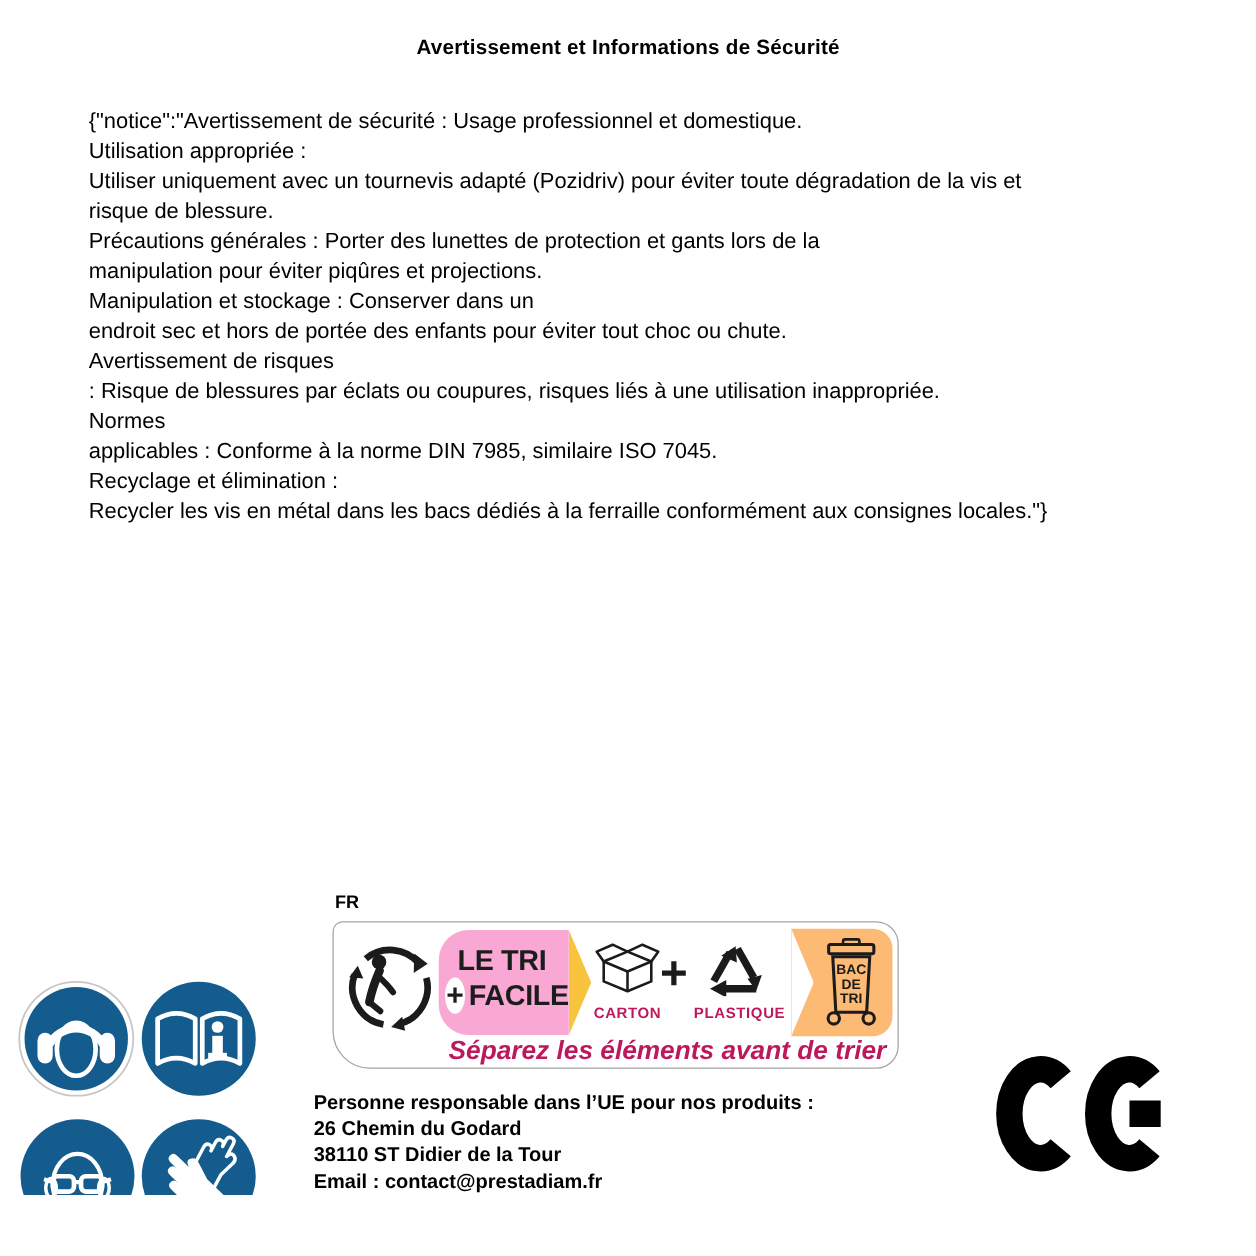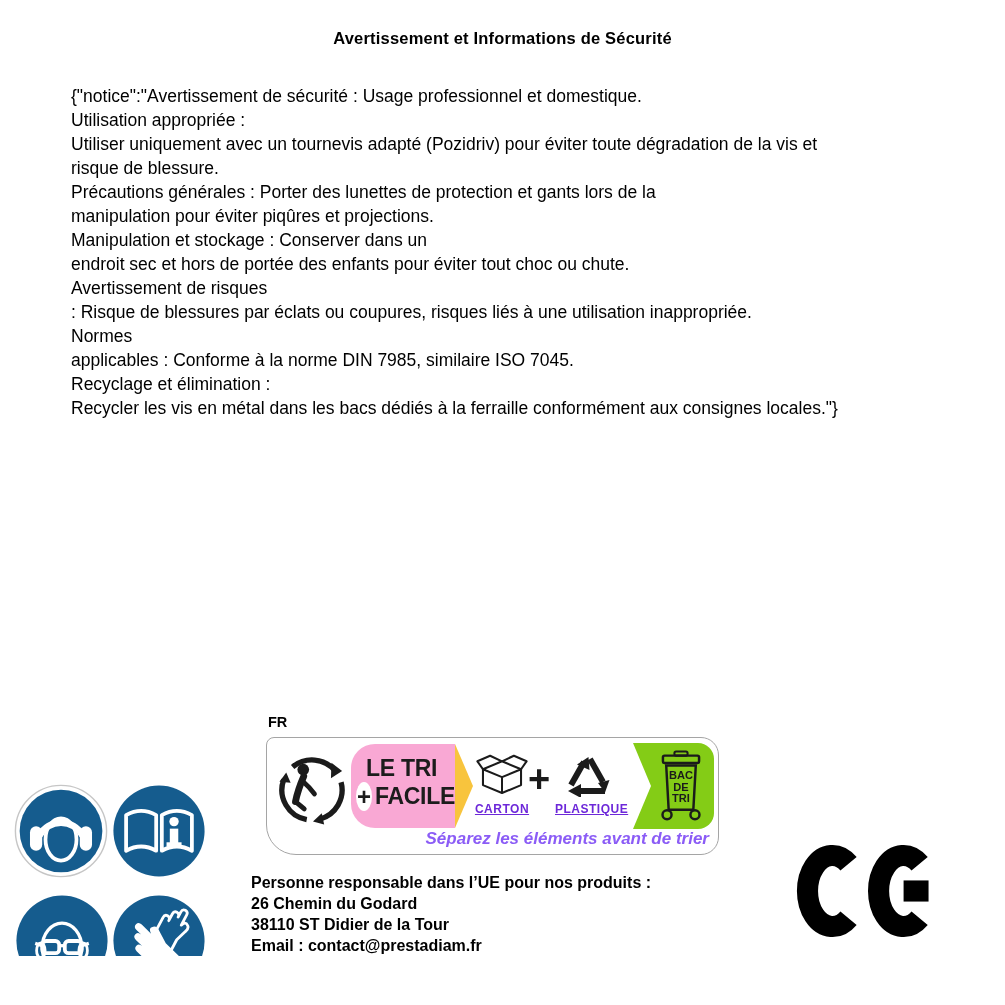--- a/index.html
+++ b/index.html
@@ -19,26 +19,26 @@
   .band-tip{left:188px;top:6px;width:18px;height:84px;background:#F8C43D;
             clip-path:polygon(0 0,100% 50%,0 100%);}
   .letri{margin:13px 0 0 15px;font-size:23px;font-weight:800;line-height:22px;color:#1c1c1c;letter-spacing:-.3px;}
   .band-row2{display:flex;align-items:center;gap:3px;margin:3px 0 0 5px;}
   .pluscircle{width:29px;height:29px;border-radius:50%;background:#fff;color:#1c1c1c;
               display:flex;align-items:center;justify-content:center;font-size:24px;font-weight:800;line-height:1;}
   .facile{font-size:23px;font-weight:800;color:#1c1c1c;letter-spacing:-.3px;}
   .material{text-align:center;}
   .mat-carton{left:206px;top:13px;width:58px;}
   .mat-plastique{left:288px;top:11px;width:64px;}
-  .mat-label{font-size:12px;font-weight:bold;letter-spacing:.5px;margin-top:1px;color:#6d28d9;text-decoration:underline;}
+  .mat-label{font-size:12px;font-weight:bold;letter-spacing:.5px;margin-top:1px;color:#be185d;}
   .plus-mid{left:261px;top:22px;font-size:38px;font-weight:800;color:#1b1b1b;line-height:1;}
-  .yellowblock{left:366px;top:5px;width:81px;height:86px;background:#84cc16;border-radius:0 16px 16px 0;}
+  .yellowblock{left:366px;top:5px;width:81px;height:86px;background:#fdba74;border-radius:0 16px 16px 0;}
   .notch{left:0;top:0;width:18px;height:100%;background:#fff;clip-path:polygon(0 0,100% 50%,0 100%);}
   .binwrap{left:25px;top:3px;}
-  .separe{right:9px;top:91px;font-style:italic;font-weight:bold;font-size:17px;color:#8b5cf6;}
+  .separe{right:9px;top:91px;font-style:italic;font-weight:bold;font-size:21px;color:#be185d;}
 
   
   .picto{width:94px;height:94px;}
   .p1{left:14px;top:784px;} .p2{left:112px;top:784px;}
   .p3{left:15px;top:894px;} .p4{left:112px;top:894px;}
 
   
   .company{left:251px;top:872px;width:500px;text-align:left;font-weight:bold;font-size:16px;line-height:21px;}
 
   .cemark{left:796px;top:841px;}

